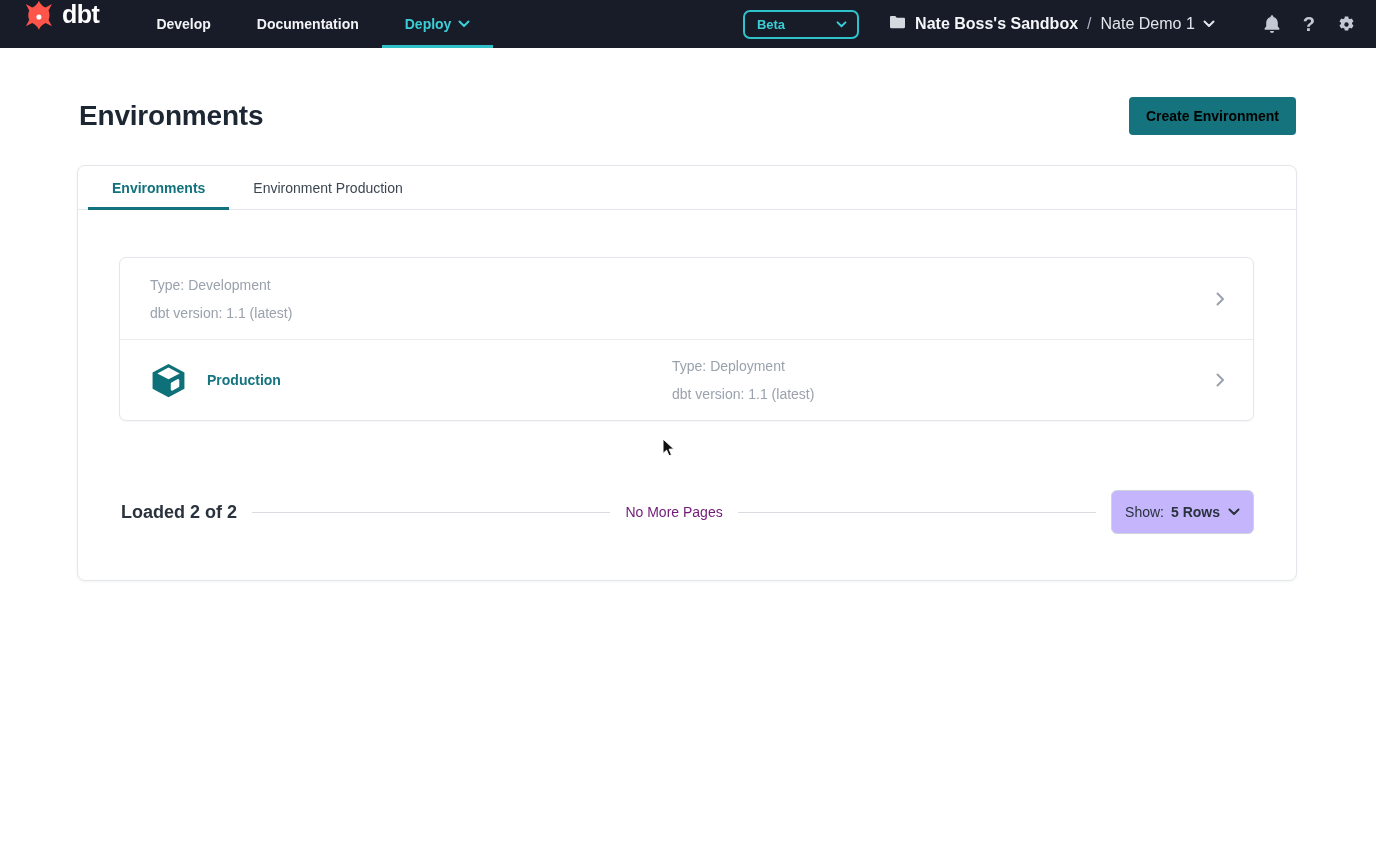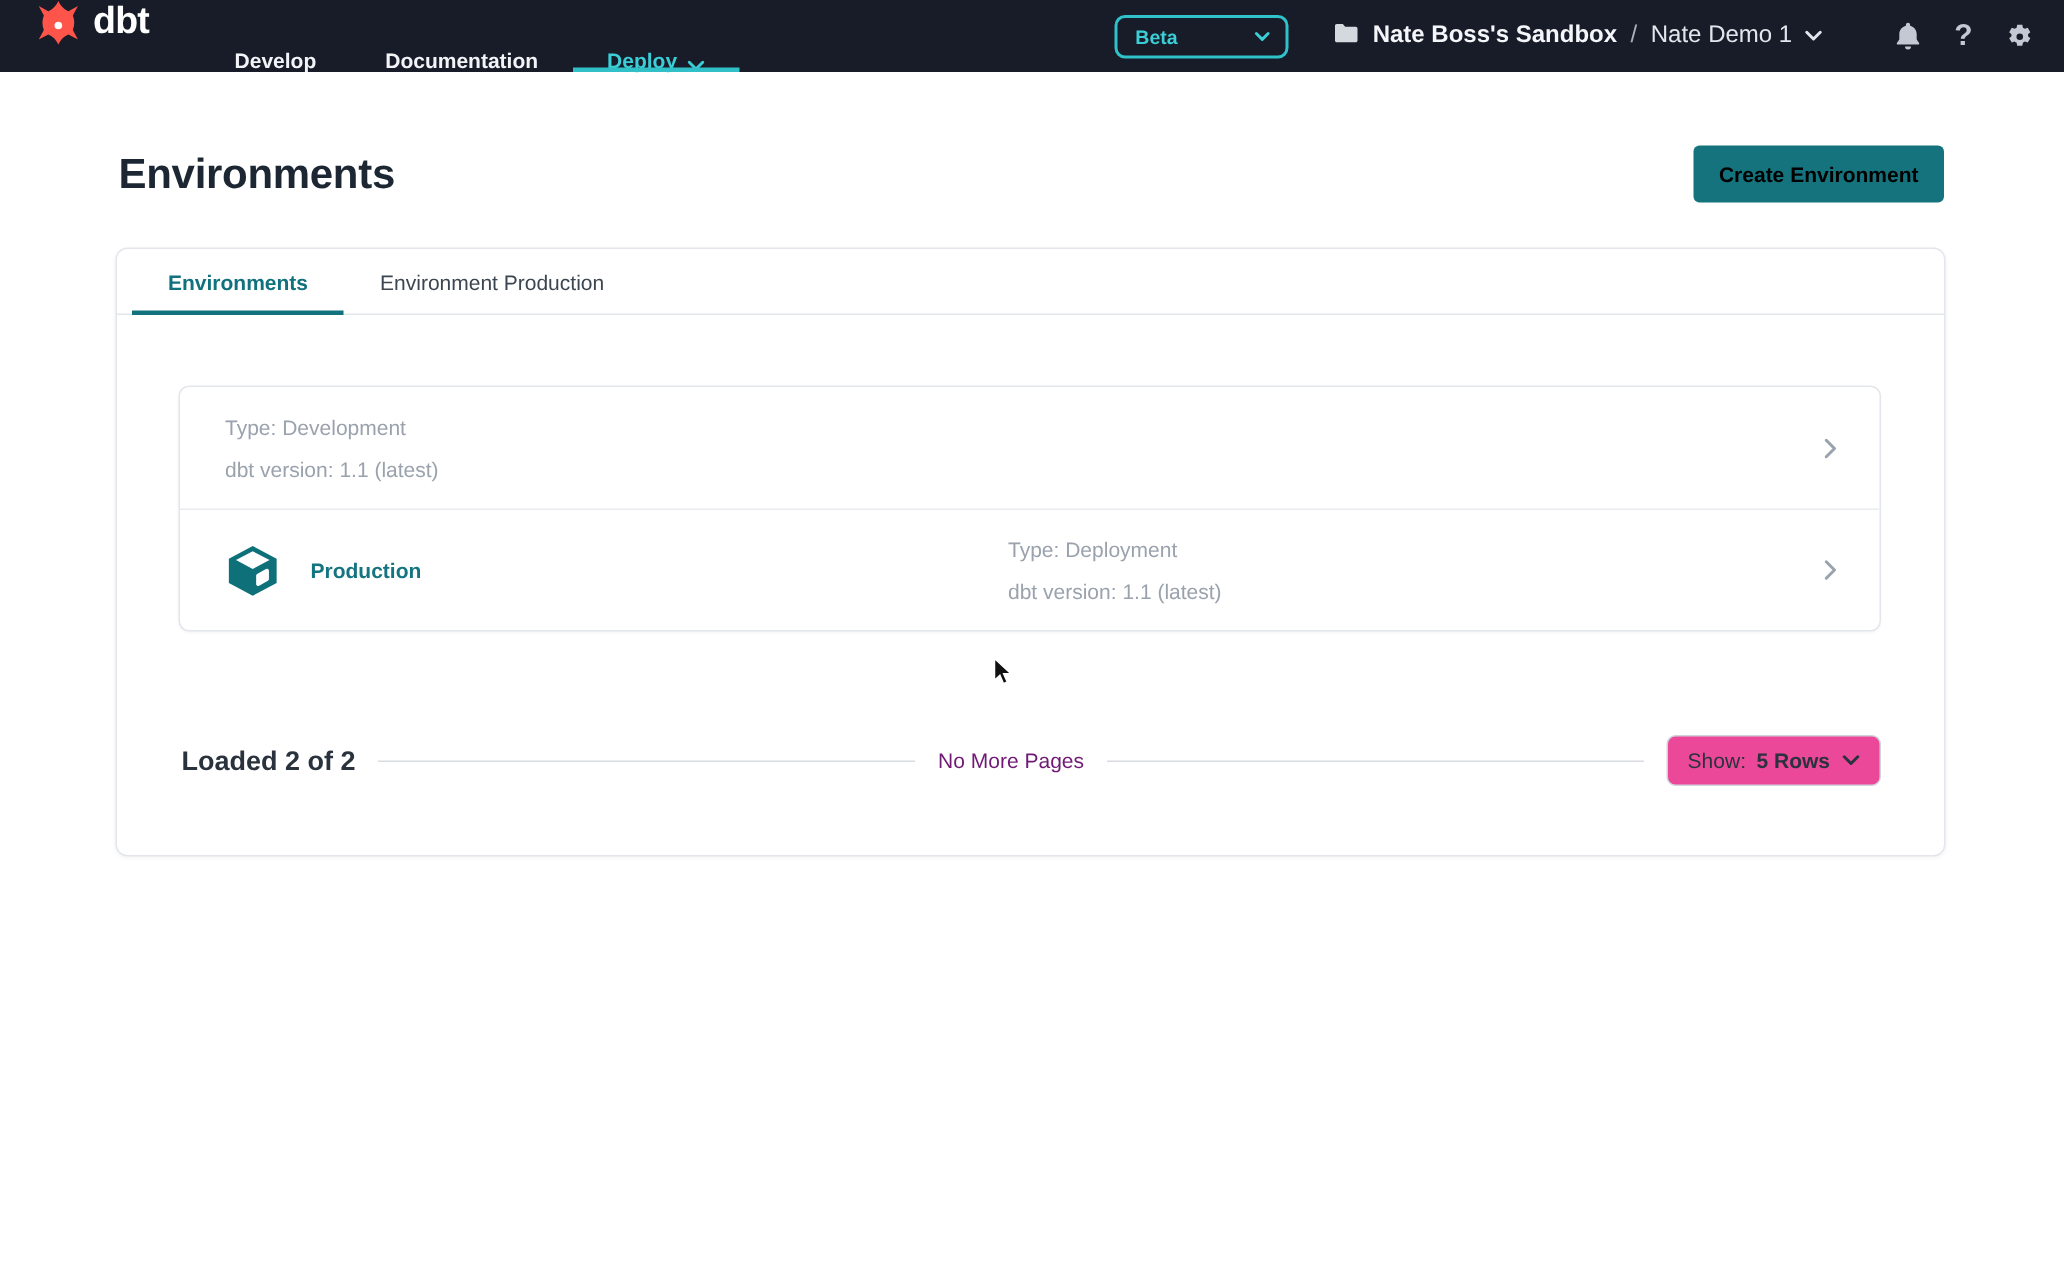--- a/index.html
+++ b/index.html
@@ -17,22 +17,22 @@
     background: #171c28;
     display: flex;
     align-items: stretch;
     padding: 0 20px 0 22px;
   }
   .logo-wrap { display: flex; margin-right: 34px; }
   .logo-mark { width: 34px; height: 34px; }
   .logo-text { color: #ffffff; font-size: 25px; font-weight: bold; margin-left: 6px; letter-spacing: -0.5px; }
   .nav-items { display: flex; align-items: stretch; }
   .nav-item {
-    display: flex; align-items: flex-end;
-    padding: 0 23px;
+    display: flex; align-items: center;
+    padding: 16px 23px;
     color: #f2f4f7;
     font-size: 14px; font-weight: bold;
     position: relative;
     cursor: pointer;
   }
   .nav-item .chev { margin-left: 7px; display: inline-flex; }
   .nav-item.active { color: #3bced6; }
   .nav-item.active::after {
     content: "";
     position: absolute; left: 0; right: 0; bottom: 0;
@@ -123,23 +123,23 @@
   
   .card-footer {
     margin-top: 69px;
     display: flex; align-items: center;
   }
   .loaded-label { font-size: 18px; font-weight: bold; color: #29323d; white-space: nowrap; margin-left: 2px; }
   .pg-line { flex: 1; height: 1px; background: #d8dbdf; margin: 0 15px; }
   .no-more { font-size: 14px; color: #701a75; white-space: nowrap; }
   .show-btn {
     display: flex; align-items: center;
-    height: 34px;
+    height: 44px;
     border: 1px solid #cfd4da; border-radius: 6px;
-    background: #ec4899;
+    background: #c4b5fd;
     font-family: inherit;
     padding: 0 13px;
     font-size: 14px; color: #29323d;
     cursor: pointer;
     white-space: nowrap;
   }
   .show-btn .show-value { font-weight: bold; margin-left: 7px; }
   .show-btn .chev { margin-left: 8px; display: inline-flex; color: #29323d; }
 
   .cursor { position: absolute; left: 662px; top: 438px; pointer-events: none; }

